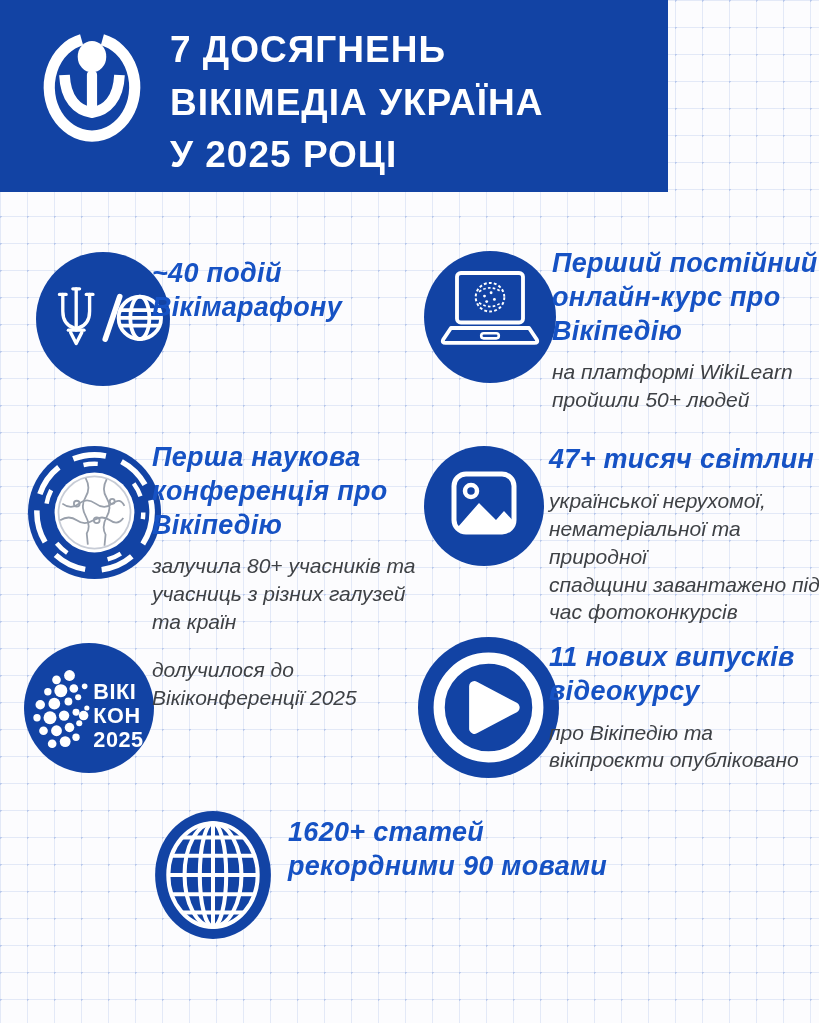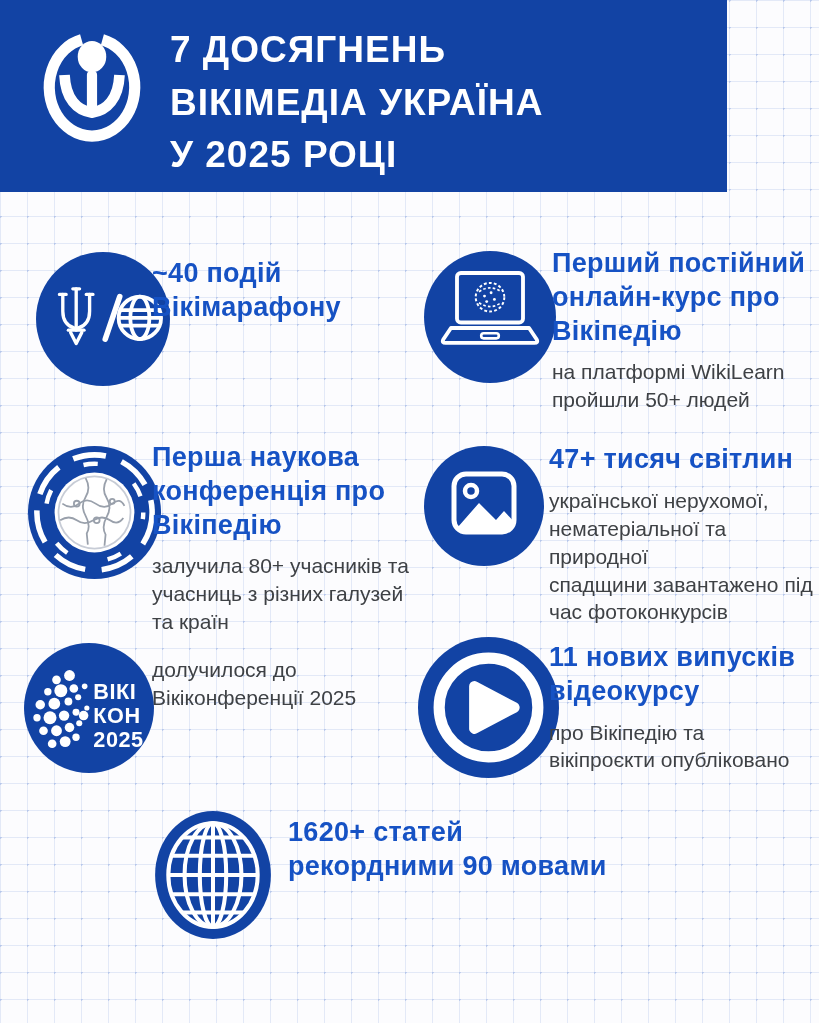--- a/index.html
+++ b/index.html
@@ -15,37 +15,37 @@
   .canvas{
     position:relative;width:819px;height:1023px;overflow:hidden;
     background-color:var(--background);
     background-image:
       radial-gradient(circle at 0 0, var(--grid-dot) 1.4px, rgba(0,0,0,0) 2.2px),
       linear-gradient(to right, var(--grid-line) 1px, rgba(0,0,0,0) 1px),
       linear-gradient(to bottom, var(--grid-line) 1px, rgba(0,0,0,0) 1px);
     background-size:27px 27px;
   }
   .header{
-    position:absolute;left:0;top:0;width:727px;height:192px;
+    position:absolute;left:0;top:0;width:668px;height:192px;
     background:var(--brand-blue);
   }
   .header-logo{position:absolute;left:36px;top:20px;width:112px;height:148px;}
   .header-title{
     position:absolute;left:170px;top:24px;
     color:#fff;font-size:37px;font-weight:800;line-height:1.42;
     letter-spacing:1px;white-space:pre-line;
   }
   .icon-circle{
     position:absolute;border-radius:50%;background:var(--brand-blue);
     display:flex;align-items:center;justify-content:flex-end;
   }
   .icon-circle svg{width:100%;height:100%;display:block;}
   .icon-plain{position:absolute;background:transparent;}
   .icon-plain svg{width:100%;height:100%;display:block;}
-  .item-text{position:absolute;}
+  .item-text{position:absolute;font-style:italic;}
   .item-title{
     color:var(--accent-blue);font-weight:800;font-size:27px;line-height:1.25;
     letter-spacing:0.3px;white-space:pre-line;
   }
   .item-body{
     color:var(--body-text);font-size:21px;line-height:1.33;margin-top:10px;
     white-space:pre-line;
   }
   .item-body.small{font-size:20px;}
   .brand-fill{fill:var(--brand-blue);}

